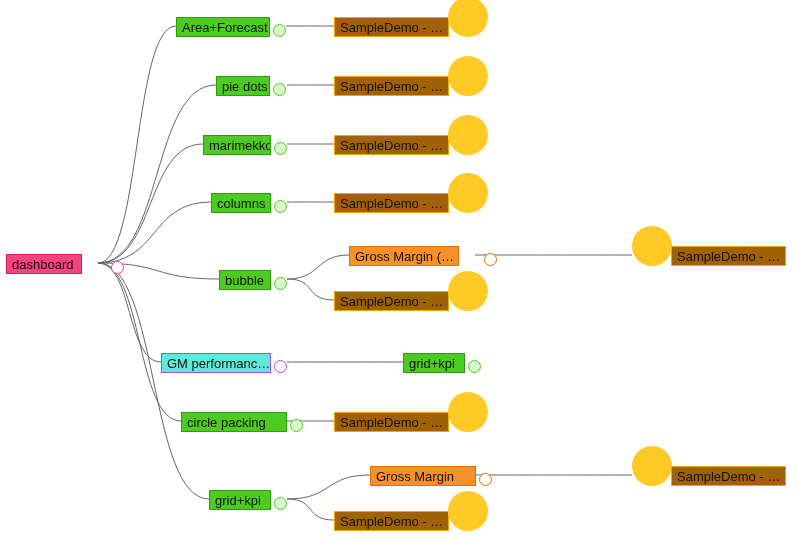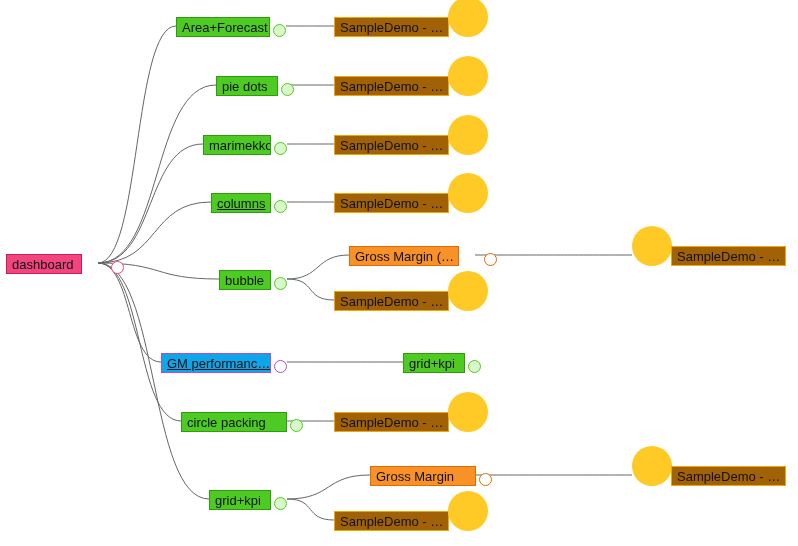--- a/index.html
+++ b/index.html
@@ -79,23 +79,22 @@
     border-color: #D41A5C;
   }
   .n-pink .node-port {
     width: 13px; height: 13px;
     background: #ffffff;
     border: 1.5px solid #F0457E;
     margin-left: 3px;
   }
   
   .n-purple .node-label {
-    background: #0ea5e9;
+    background: #5eead4;
     border-color: #B24BD0;
-    text-decoration: underline;
   }
   .n-purple .node-port {
     width: 13px; height: 13px;
     background: #ffffff;
     border: 1.5px solid #B24BD0;
     margin-left: 3px;
   }
   
   .n-orange .node-label {
     background: #F79128;
@@ -157,29 +156,29 @@
   <div id="node-layer">
       <div class="node n-pink" style="left: 6px; top: 252px; gap: 26px;">
         <span class="node-label" style="width: 76px;">dashboard</span>
         <span class="node-port"></span>
       </div>
       <div class="node n-green" style="left: 176px; top: 15px;">
         <span class="node-label" style="width: 94px;">Area+Forecast</span>
         <span class="node-port"></span>
       </div>
       <div class="node n-green" style="left: 216px; top: 74px;">
-        <span class="node-label" style="width: 62px;">pie dots</span>
+        <span class="node-label" style="width: 54px;">pie dots</span>
         <span class="node-port"></span>
       </div>
       <div class="node n-green" style="left: 203px; top: 133px;">
         <span class="node-label" style="width: 68px;">marimekko</span>
         <span class="node-port"></span>
       </div>
       <div class="node n-green" style="left: 211px; top: 191px;">
-        <span class="node-label" style="width: 60px; text-decoration: underline;">columns</span>
+        <span class="node-label" style="width: 60px;">columns</span>
         <span class="node-port"></span>
       </div>
       <div class="node n-green" style="left: 219px; top: 268px;">
         <span class="node-label" style="width: 52px;">bubble</span>
         <span class="node-port"></span>
       </div>
       <div class="node n-purple" style="left: 161px; top: 351px;">
         <span class="node-label" style="width: 110px;">GM performanc…</span>
         <span class="node-port"></span>
       </div>

